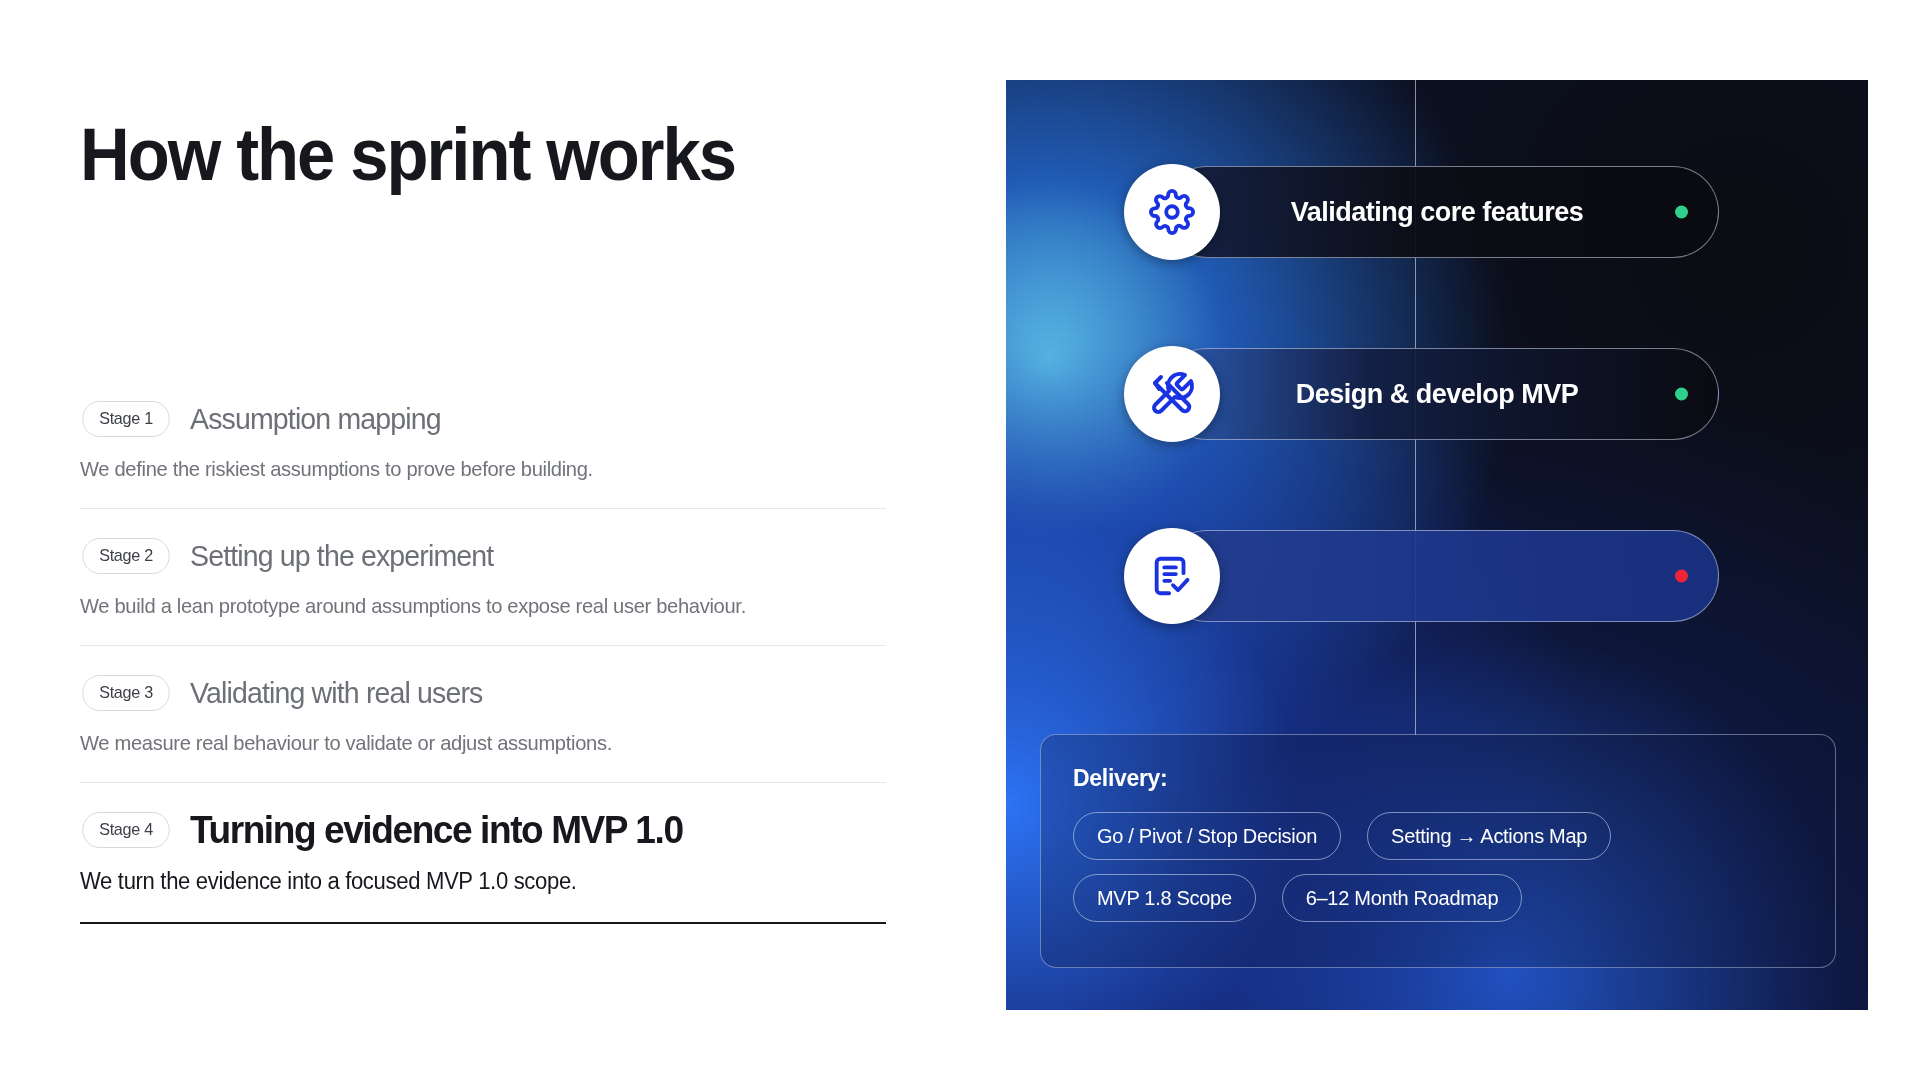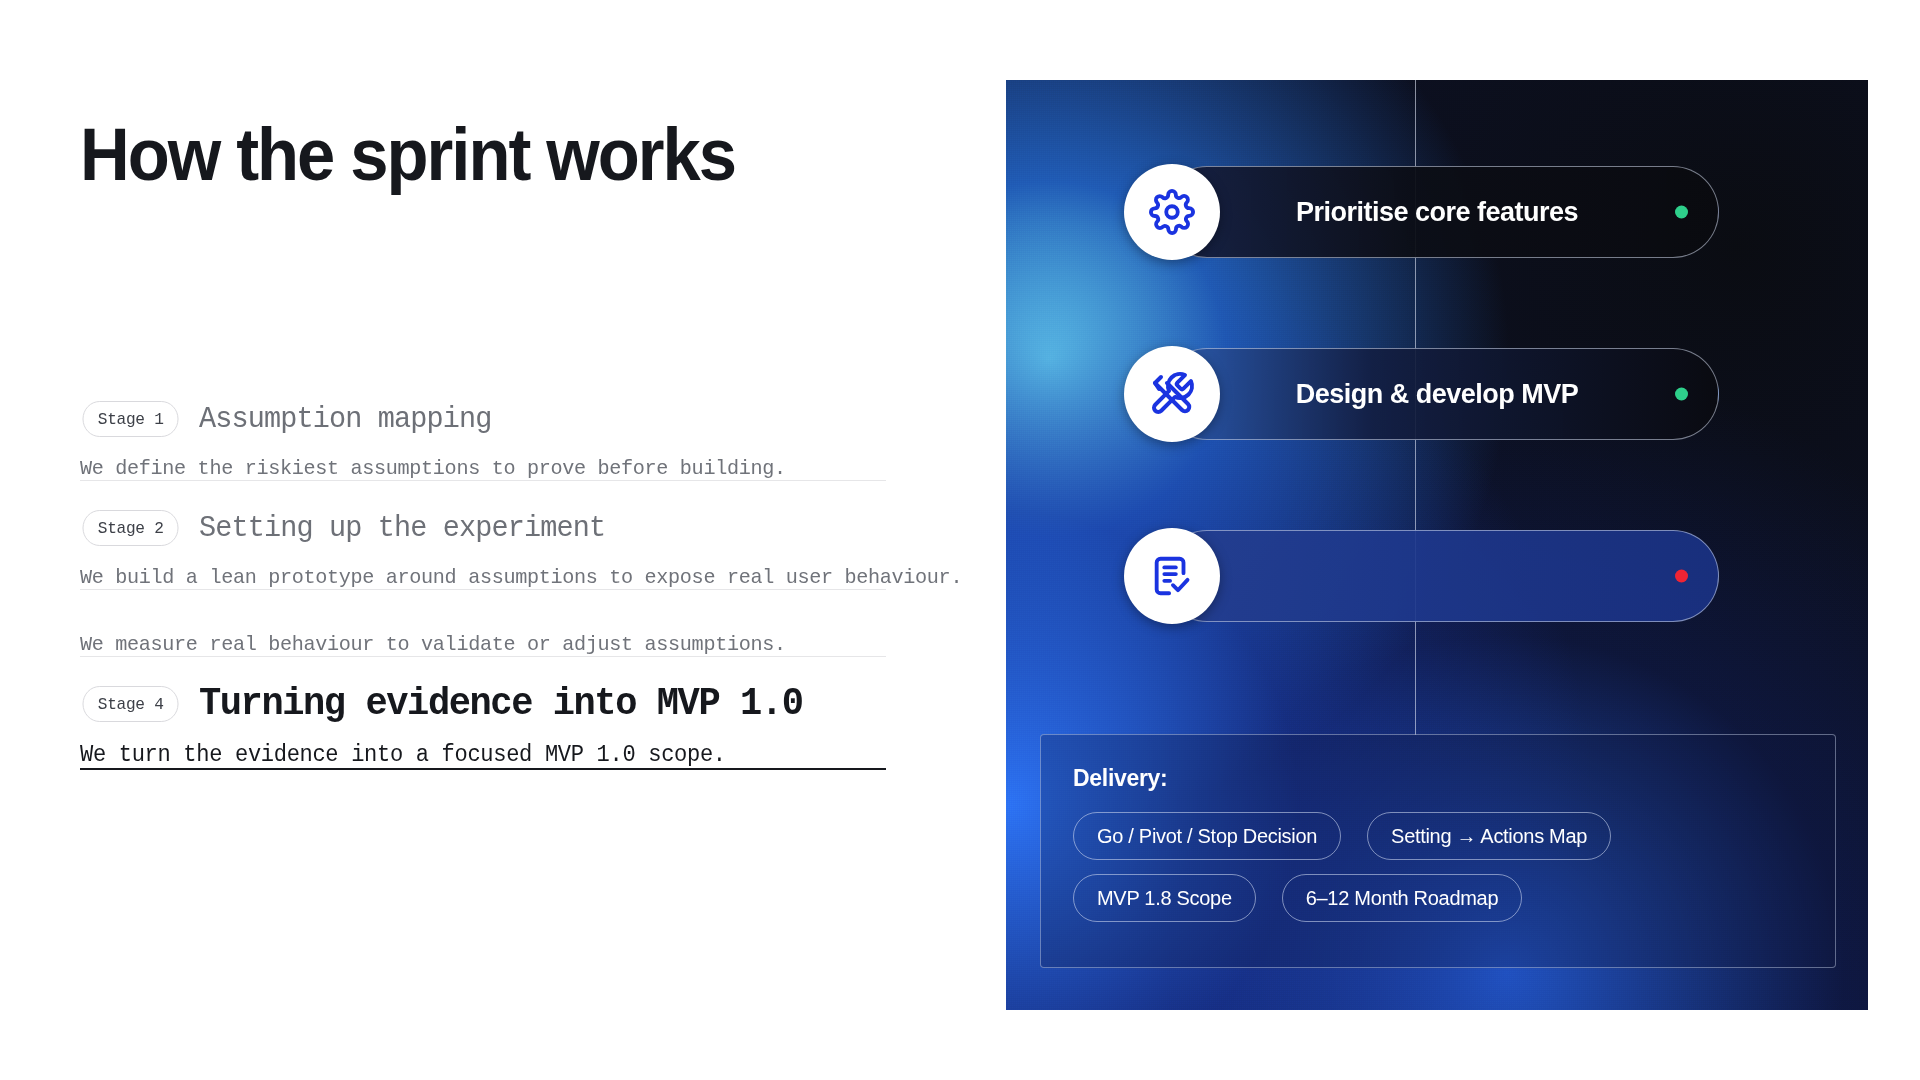--- a/index.html
+++ b/index.html
@@ -40,22 +40,22 @@
 
   .stage-list {
     position: absolute;
     left: 80px;
     top: 398px;
     width: 806px;
   }
 
   .stage-row {
     position: relative;
+    padding-bottom: 27px;
     border-bottom: 1px solid #e6e6e8;
-    font-family: Liberation Mono, monospace;
   }
   .stage-row + .stage-row { padding-top: 26px; }
   .stage-row:first-child { padding-top: 0; }
   .stage-row.is-active { border-bottom: 2px solid #16181d; }
 
   .stage-head {
     display: flex;
     align-items: center;
     gap: 18px;
     height: 42px;
@@ -216,21 +216,21 @@
 
   
   .delivery {
     position: absolute;
     left: 34px;
     top: 654px;
     width: 796px;
     height: 234px;
     box-sizing: border-box;
     border: 1px solid rgba(200,210,235,0.45);
-    border-radius: 4px;
+    border-radius: 16px;
     padding: 30px 32px 28px 32px;
     background: rgba(16,24,62,0.26);
   }
   .delivery-title {
     font-size: 23px;
     font-weight: 700;
     color: #ffffff;
     letter-spacing: -0.3px;
     margin-bottom: 20px;
   }
@@ -272,20 +272,24 @@
 
     <div class="stage-row">
       <div class="stage-head">
         <span class="stage-pill">Stage 2</span>
         <span class="stage-title">Setting up the experiment</span>
       </div>
       <div class="stage-desc">We build a lean prototype around assumptions to expose real user behaviour.</div>
     </div>
 
     <div class="stage-row">
+      <div class="stage-head">
+        <span class="stage-pill">Stage 3</span>
+        <span class="stage-title">Validating with real users</span>
+      </div>
       <div class="stage-desc">We measure real behaviour to validate or adjust assumptions.</div>
     </div>
 
     <div class="stage-row is-active">
       <div class="stage-head">
         <span class="stage-pill">Stage 4</span>
         <span class="stage-title">Turning evidence into MVP 1.0</span>
       </div>
       <div class="stage-desc">We turn the evidence into a focused MVP 1.0 scope.</div>
     </div>
@@ -299,21 +303,21 @@
 
   <div class="pipeline">
 
     <div class="pipe-card c1">
       <span class="pipe-icon">
         <svg width="46" height="46" viewBox="0 0 24 24" fill="none" stroke="#1a33e0" stroke-width="2" stroke-linecap="round" stroke-linejoin="round">
           <circle cx="12" cy="12" r="3"></circle>
           <path d="M19.4 15a1.65 1.65 0 0 0 .33 1.82l.06.06a2 2 0 1 1-2.83 2.83l-.06-.06a1.65 1.65 0 0 0-1.82-.33 1.65 1.65 0 0 0-1 1.51V21a2 2 0 0 1-4 0v-.09A1.65 1.65 0 0 0 9 19.4a1.65 1.65 0 0 0-1.82.33l-.06.06a2 2 0 1 1-2.83-2.83l.06-.06a1.65 1.65 0 0 0 .33-1.82 1.65 1.65 0 0 0-1.51-1H3a2 2 0 0 1 0-4h.09A1.65 1.65 0 0 0 4.6 9a1.65 1.65 0 0 0-.33-1.82l-.06-.06a2 2 0 1 1 2.83-2.83l.06.06a1.65 1.65 0 0 0 1.82.33H9a1.65 1.65 0 0 0 1-1.51V3a2 2 0 0 1 4 0v.09a1.65 1.65 0 0 0 1 1.51 1.65 1.65 0 0 0 1.82-.33l.06-.06a2 2 0 1 1 2.83 2.83l-.06.06a1.65 1.65 0 0 0-.33 1.82V9a1.65 1.65 0 0 0 1.51 1H21a2 2 0 0 1 0 4h-.09a1.65 1.65 0 0 0-1.51 1z"></path>
         </svg>
       </span>
-      <span class="pipe-label">Prioritise core features</span>
+      <span class="pipe-label">Validating core features</span>
       <span class="pipe-dot" style="background:#2ed08b"></span>
     </div>
 
     <div class="pipe-card c2">
       <span class="pipe-icon">
         <svg width="48" height="48" viewBox="0 0 24 24" fill="none" stroke="#1a33e0" stroke-width="2" stroke-linecap="round" stroke-linejoin="round">
           <path d="M14.7 6.3a1 1 0 0 0 0 1.4l1.6 1.6a1 1 0 0 0 1.4 0l3.77-3.77a6 6 0 0 1-7.94 7.94l-6.91 6.91a2.12 2.12 0 0 1-3-3l6.91-6.91a6 6 0 0 1 7.94-7.94l-3.76 3.76z"></path>
           <path d="M6.5 3.5 3.5 6.5l2 3"></path>
           <path d="M3.5 6.5 17 20a2.12 2.12 0 0 0 3-3L9.5 6.5"></path>
         </svg>

